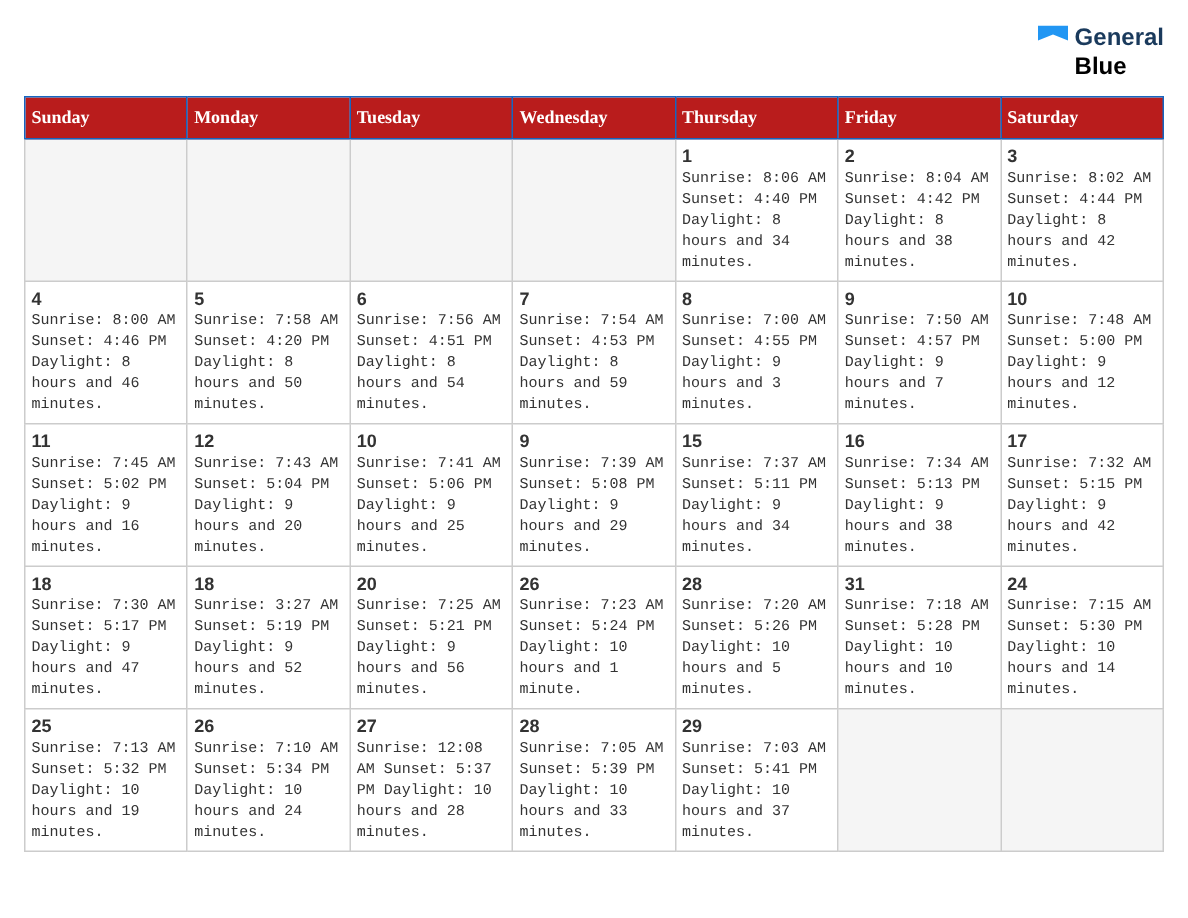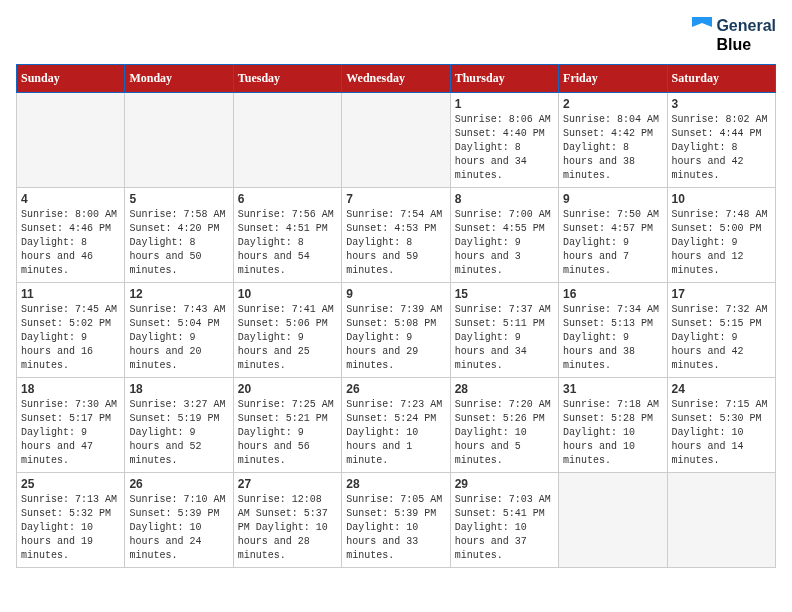--- a/index.html
+++ b/index.html
@@ -293,21 +293,21 @@
         <td>
           <div class="day-number">25</div>
           <div class="day-detail">Sunrise: 7:13 AM
 Sunset: 5:32 PM
 Daylight: 10 hours
 and 19 minutes.</div>
         </td>
         <td>
           <div class="day-number">26</div>
           <div class="day-detail">Sunrise: 7:10 AM
-Sunset: 5:39 PM
+Sunset: 5:34 PM
 Daylight: 10 hours
 and 24 minutes.</div>
         </td>
         <td>
           <div class="day-number">27</div>
           <div class="day-detail">Sunrise: 12:08 AM
 Sunset: 5:37 PM
 Daylight: 10 hours
 and 28 minutes.</div>
         </td>

